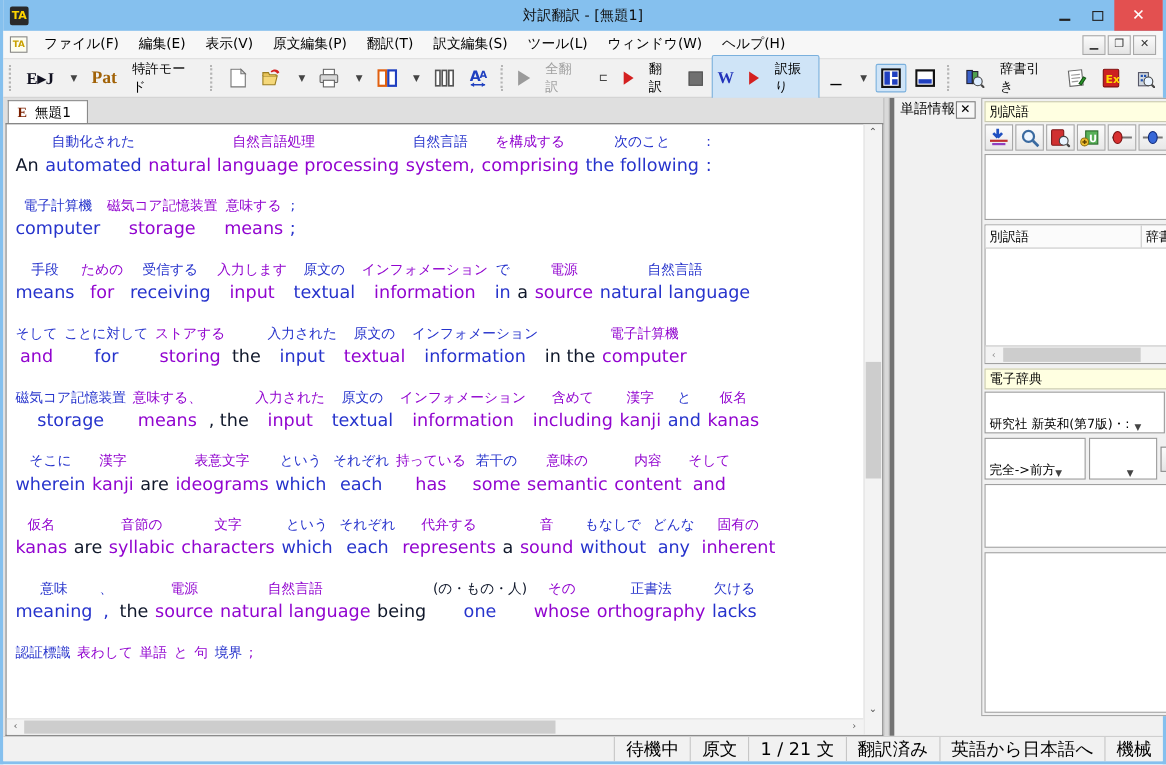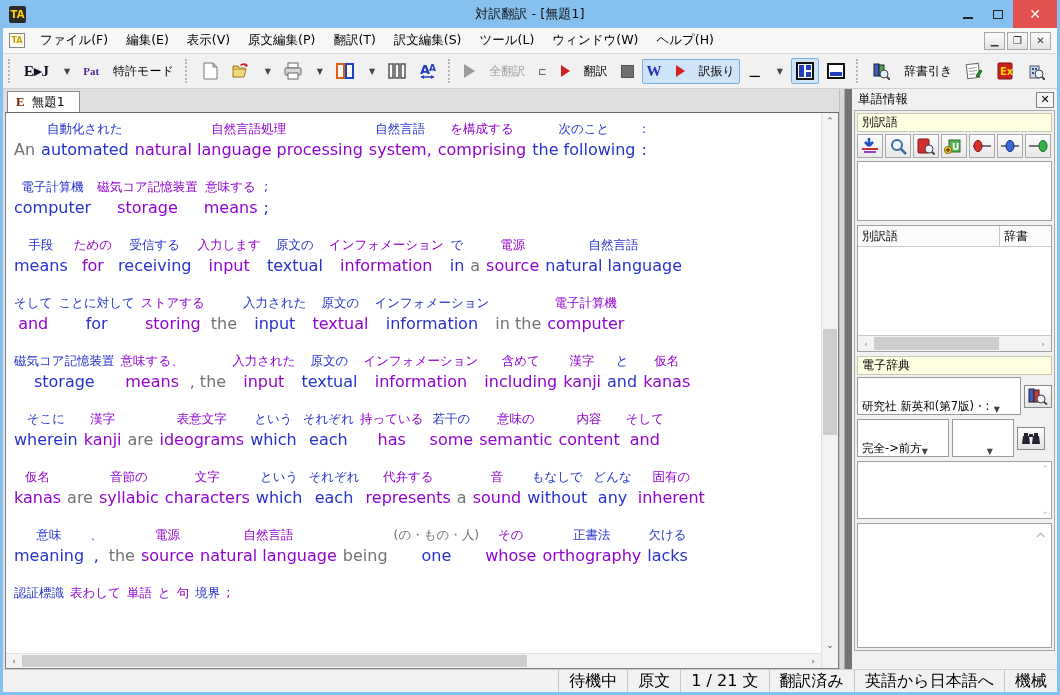--- a/index.html
+++ b/index.html
@@ -32,21 +32,21 @@
 
   
   .toolbar { height:35px; background:#f1f1f1; border-bottom:1px solid #cfcfcf;
              display:flex; align-items:center; padding:0 2px; gap:3px; flex:0 0 auto; }
   .grip { width:5px; height:24px; border-left:2px dotted #b5b5b5; margin:0 3px; }
   .tbtn { display:flex; align-items:center; gap:14px; padding:3px 4px; border:1px solid transparent; border-radius:2px; }
   .tbtn.selected { background:#cfe4f7; border-color:#7ab0dd; }
   .tbtn.disabled { color:#a0a0a0; }
   .drop { font-size:8px; color:#444; margin-left:1px; }
   .ej { font-family:"Liberation Serif",serif; font-weight:bold; font-size:15px; color:#101020; }
-  .patlogo { color:#4c1d95; font-weight:bold; font-size:11px; font-family:"Liberation Serif",serif; }
+  .patlogo { color:#a16207; font-weight:bold; font-size:16px; font-family:"Liberation Serif",serif; }
   .tlabel { font-size:12px; }
   .icon16 { width:18px; height:18px; display:block; }
   .play { width:0; height:0; border-left:11px solid #333; border-top:7px solid transparent; border-bottom:7px solid transparent; }
   .play.gray { border-left-color:#9a9a9a; }
   .stopsq { width:13px; height:13px; background:#707070; border:1px solid #555; }
   .wmark { color:#2233bb; font-weight:bold; font-size:15px; font-family:"Liberation Serif",serif; }
   .redplay { width:0; height:0; border-left:9px solid #d42020; border-top:6px solid transparent; border-bottom:6px solid transparent; }
   .underscore { font-weight:bold; font-size:14px; }
 
   
@@ -56,34 +56,34 @@
   .tab { background:#fff; border:1px solid #8a8a8a; border-bottom:none; height:21px; padding:0 14px 0 8px;
          display:flex; align-items:center; gap:7px; font-size:12.5px; }
   .tab-e { color:#7b2000; font-weight:bold; font-family:"Liberation Serif",serif; font-size:13px;}
   .docframe { flex:1 1 auto; border:1px solid #7f7f7f; border-top-color:#6a6a6a; background:#fff;
               margin:0 0 0 2px; position:relative; overflow:hidden; display:flex; min-height:0;}
   .doccontent { flex:1 1 auto; padding:6px 4px 0 8px; overflow:hidden; }
   .block { display:flex; gap:6px; white-space:nowrap; margin-bottom:15px; align-items:flex-end; }
   .wu { display:inline-flex; flex-direction:column; align-items:center; }
   .ru { font-size:12.5px; line-height:19px; height:19px; }
   .en { font-size:16px; line-height:24px; height:24px; }
-  .c-b { color:#2633cc; } .c-p { color:#9104cf; } .c-k { color:#737373; }
+  .c-b { color:#2633cc; } .c-p { color:#9104cf; } .c-k { color:#0f172a; }
 
   .vscroll { flex:0 0 17px; background:#f3f3f3; border-left:1px solid #e2e2e2; position:relative; }
   .varrow { height:16px; display:flex; align-items:center; justify-content:center; color:#555; font-size:9px; }
   .varrow.bottom { position:absolute; bottom:15px; left:0; right:0;}
   .vthumb { position:absolute; left:1px; right:1px; top:39%; height:19%; background:#cdcdcd; }
   .hscroll { position:absolute; left:0; right:17px; bottom:0; height:15px; background:#f3f3f3; border-top:1px solid #e2e2e2; }
   .hthumb { position:absolute; left:16px; top:1px; bottom:1px; width:62%; background:#cdcdcd; }
   .harrow { position:absolute; top:0; bottom:0; width:16px; display:flex; align-items:center; justify-content:center; color:#555; font-size:9px;}
 
   .splitter { flex:0 0 6px; background:#d9d9d9; border-left:1px solid #bdbdbd; border-right:1px solid #a9a9a9; }
 
   
-  .sidepanel { flex:0 0 206px; background:#f1f1f1; border-left:7px solid #737373; display:flex; flex-direction:column; min-height:0;}
+  .sidepanel { flex:0 0 206px; background:#f1f1f1; border-left:4px solid #737373; display:flex; flex-direction:row; min-height:0;}
   .sp-header { height:21px; display:flex; align-items:center; padding:0 3px 0 6px; font-size:12.5px; flex:0 0 auto;}
   .sp-close { margin-left:auto; width:18px; height:16px; border:1px solid #808080; background:#f6f6f6;
               display:flex; align-items:center; justify-content:center; font-size:11px; font-weight:bold;}
   .sp-inner { flex:1 1 auto; border:1px solid #a9a9a9; margin:0 2px 18px 2px; background:#f1f1f1;
               display:flex; flex-direction:column; padding:2px; min-height:0;}
   .sp-yellow { height:19px; background:#ffffe1; border:1px solid #c9c9b0; font-size:12px;
                display:flex; align-items:center; padding-left:4px; flex:0 0 auto; }
   .sp-iconbar { height:29px; display:flex; gap:2px; padding:2px 0; overflow:hidden; flex:0 0 auto;}
   .spbtn { flex:0 0 26px; height:24px; border:1px solid #a8a8a8; background:linear-gradient(#fcfcfc,#e8e8e8);
            display:flex; align-items:center; justify-content:center; }

